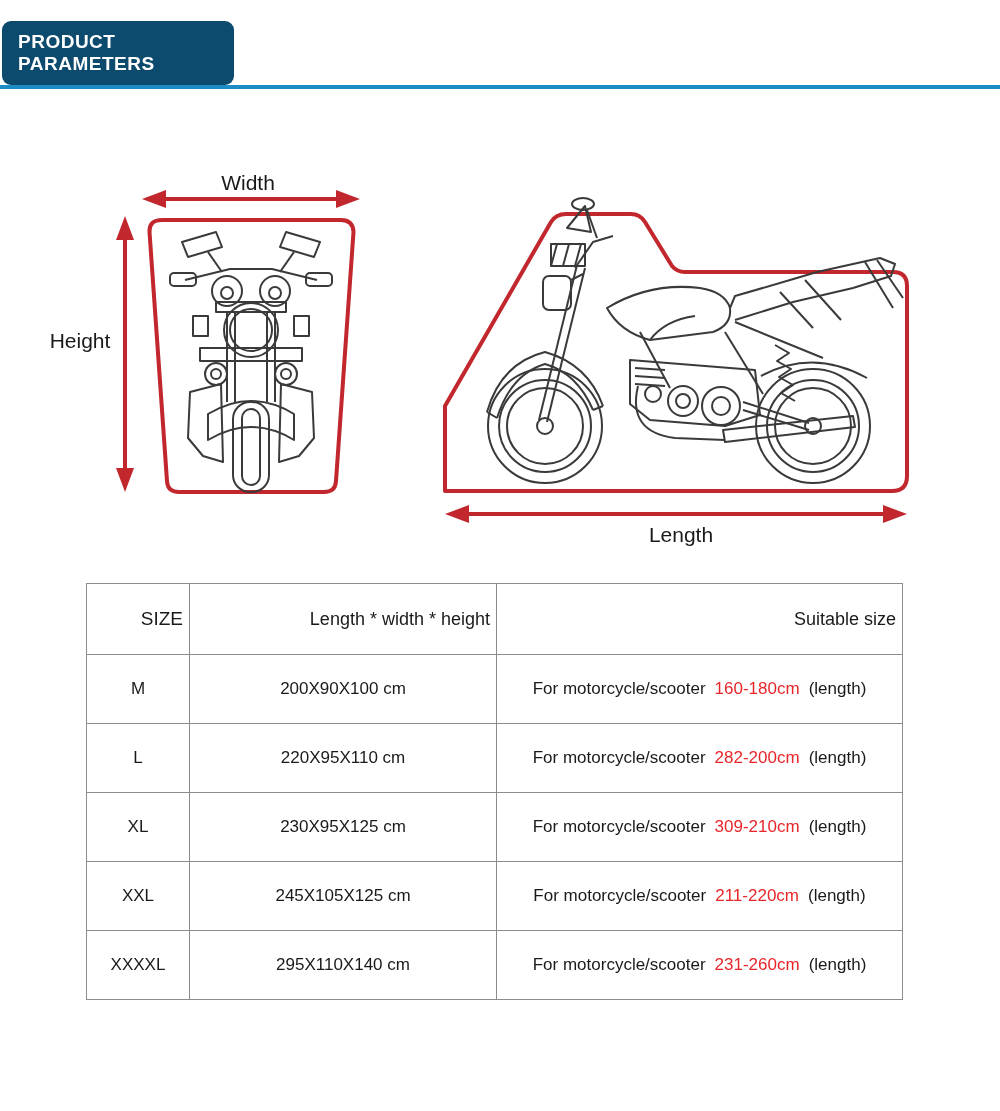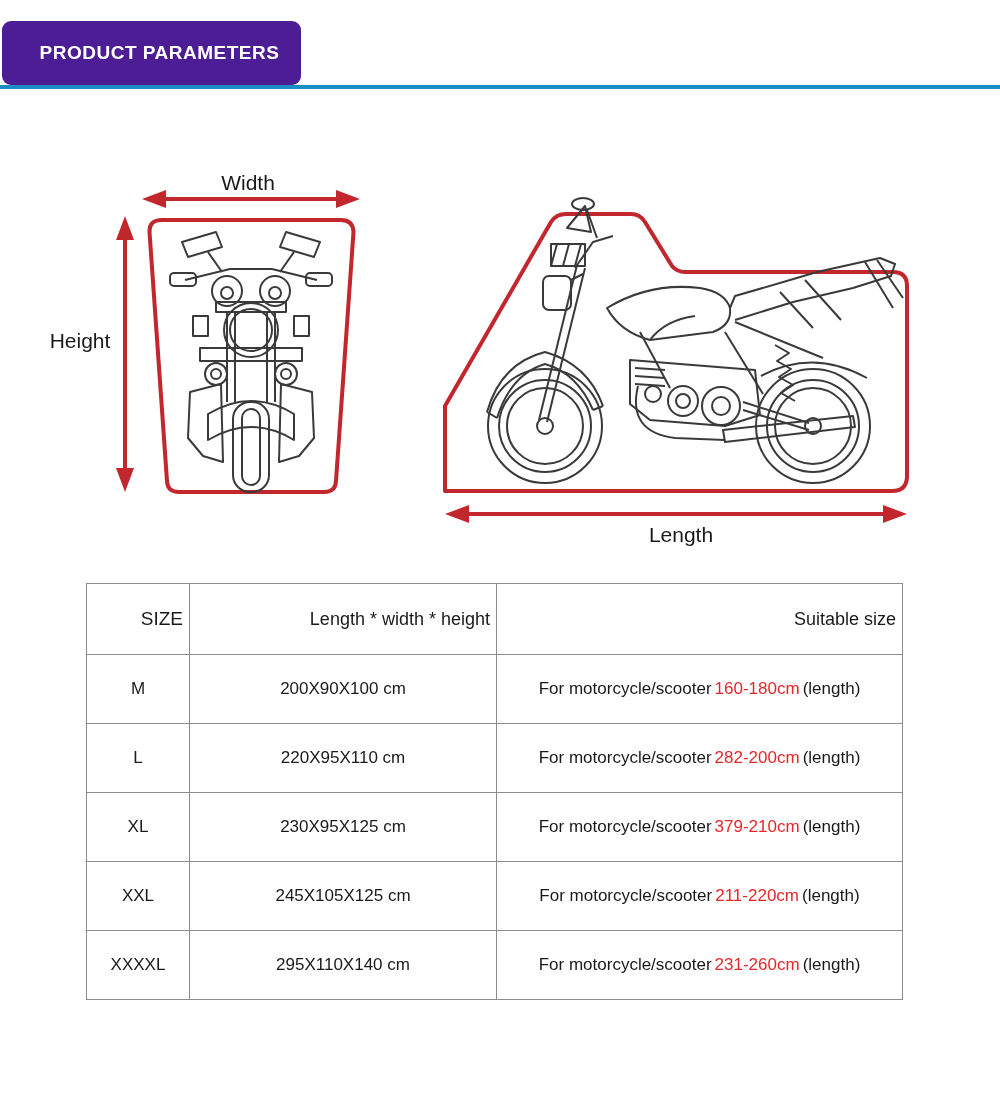--- a/index.html
+++ b/index.html
@@ -2,22 +2,22 @@
 <html><head>
 <meta charset="utf-8">
 <style>
   html,body{margin:0;padding:0;}
   body{
     width:1000px;height:1111px;position:relative;background:#ffffff;
     font-family:"Liberation Sans",sans-serif;color:#1a1a1a;overflow:hidden;
   }
   
   .banner{
-    position:absolute;left:2px;top:21px;width:299px;height:64px;
-    background:#4c1d95;border-radius:9px;
+    position:absolute;left:2px;top:21px;width:232px;height:64px;
+    background:#0c4a6e;border-radius:9px;
     display:flex;align-items:center;padding-left:16px;box-sizing:border-box;justify-content:center;
   }
   .banner-label{
     color:#ffffff;font-size:19px;font-weight:bold;letter-spacing:.5px;
   }
   .top-rule{
     position:absolute;left:0;top:85px;width:1000px;height:4px;background:#1b8cc4;
   }
   
   .front-svg{position:absolute;left:30px;top:150px;}
@@ -29,21 +29,21 @@
     border-collapse:collapse;table-layout:fixed;
   }
   .size-table th,.size-table td{
     border:1px solid #8c8c8c;text-align:center;vertical-align:middle;
     font-weight:normal;padding:0 6px;box-sizing:border-box;
   }
   .size-table th{height:71px;font-size:18px;text-align:right;}
   .size-table th.size-col{font-size:19px;}
   .size-table td{height:69px;font-size:17px;}
   .suitable-cell{font-size:16.5px;}
-  .range{color:#e8262a;margin:0 3px;}
+  .range{color:#e8262a;margin:0 9px;}
   .col-size{width:103px;}
   .col-dim{width:307px;}
   .col-suit{width:406px;}
 </style>
 </head>
 <body>
 
 <div class="top-rule"></div>
 <div class="banner">
   <span class="banner-label">PRODUCT PARAMETERS</span>
@@ -212,21 +212,21 @@
       <td class="suitable-cell"><span>For motorcycle/scooter</span><span class="range">160-180cm</span><span>(length)</span></td>
     </tr>
     <tr>
       <td>L</td>
       <td>220X95X110 cm</td>
       <td class="suitable-cell"><span>For motorcycle/scooter</span><span class="range">282-200cm</span><span>(length)</span></td>
     </tr>
     <tr>
       <td>XL</td>
       <td>230X95X125 cm</td>
-      <td class="suitable-cell"><span>For motorcycle/scooter</span><span class="range">379-210cm</span><span>(length)</span></td>
+      <td class="suitable-cell"><span>For motorcycle/scooter</span><span class="range">309-210cm</span><span>(length)</span></td>
     </tr>
     <tr>
       <td>XXL</td>
       <td>245X105X125 cm</td>
       <td class="suitable-cell"><span>For motorcycle/scooter</span><span class="range">211-220cm</span><span>(length)</span></td>
     </tr>
     <tr>
       <td>XXXXL</td>
       <td>295X110X140 cm</td>
       <td class="suitable-cell"><span>For motorcycle/scooter</span><span class="range">231-260cm</span><span>(length)</span></td>

